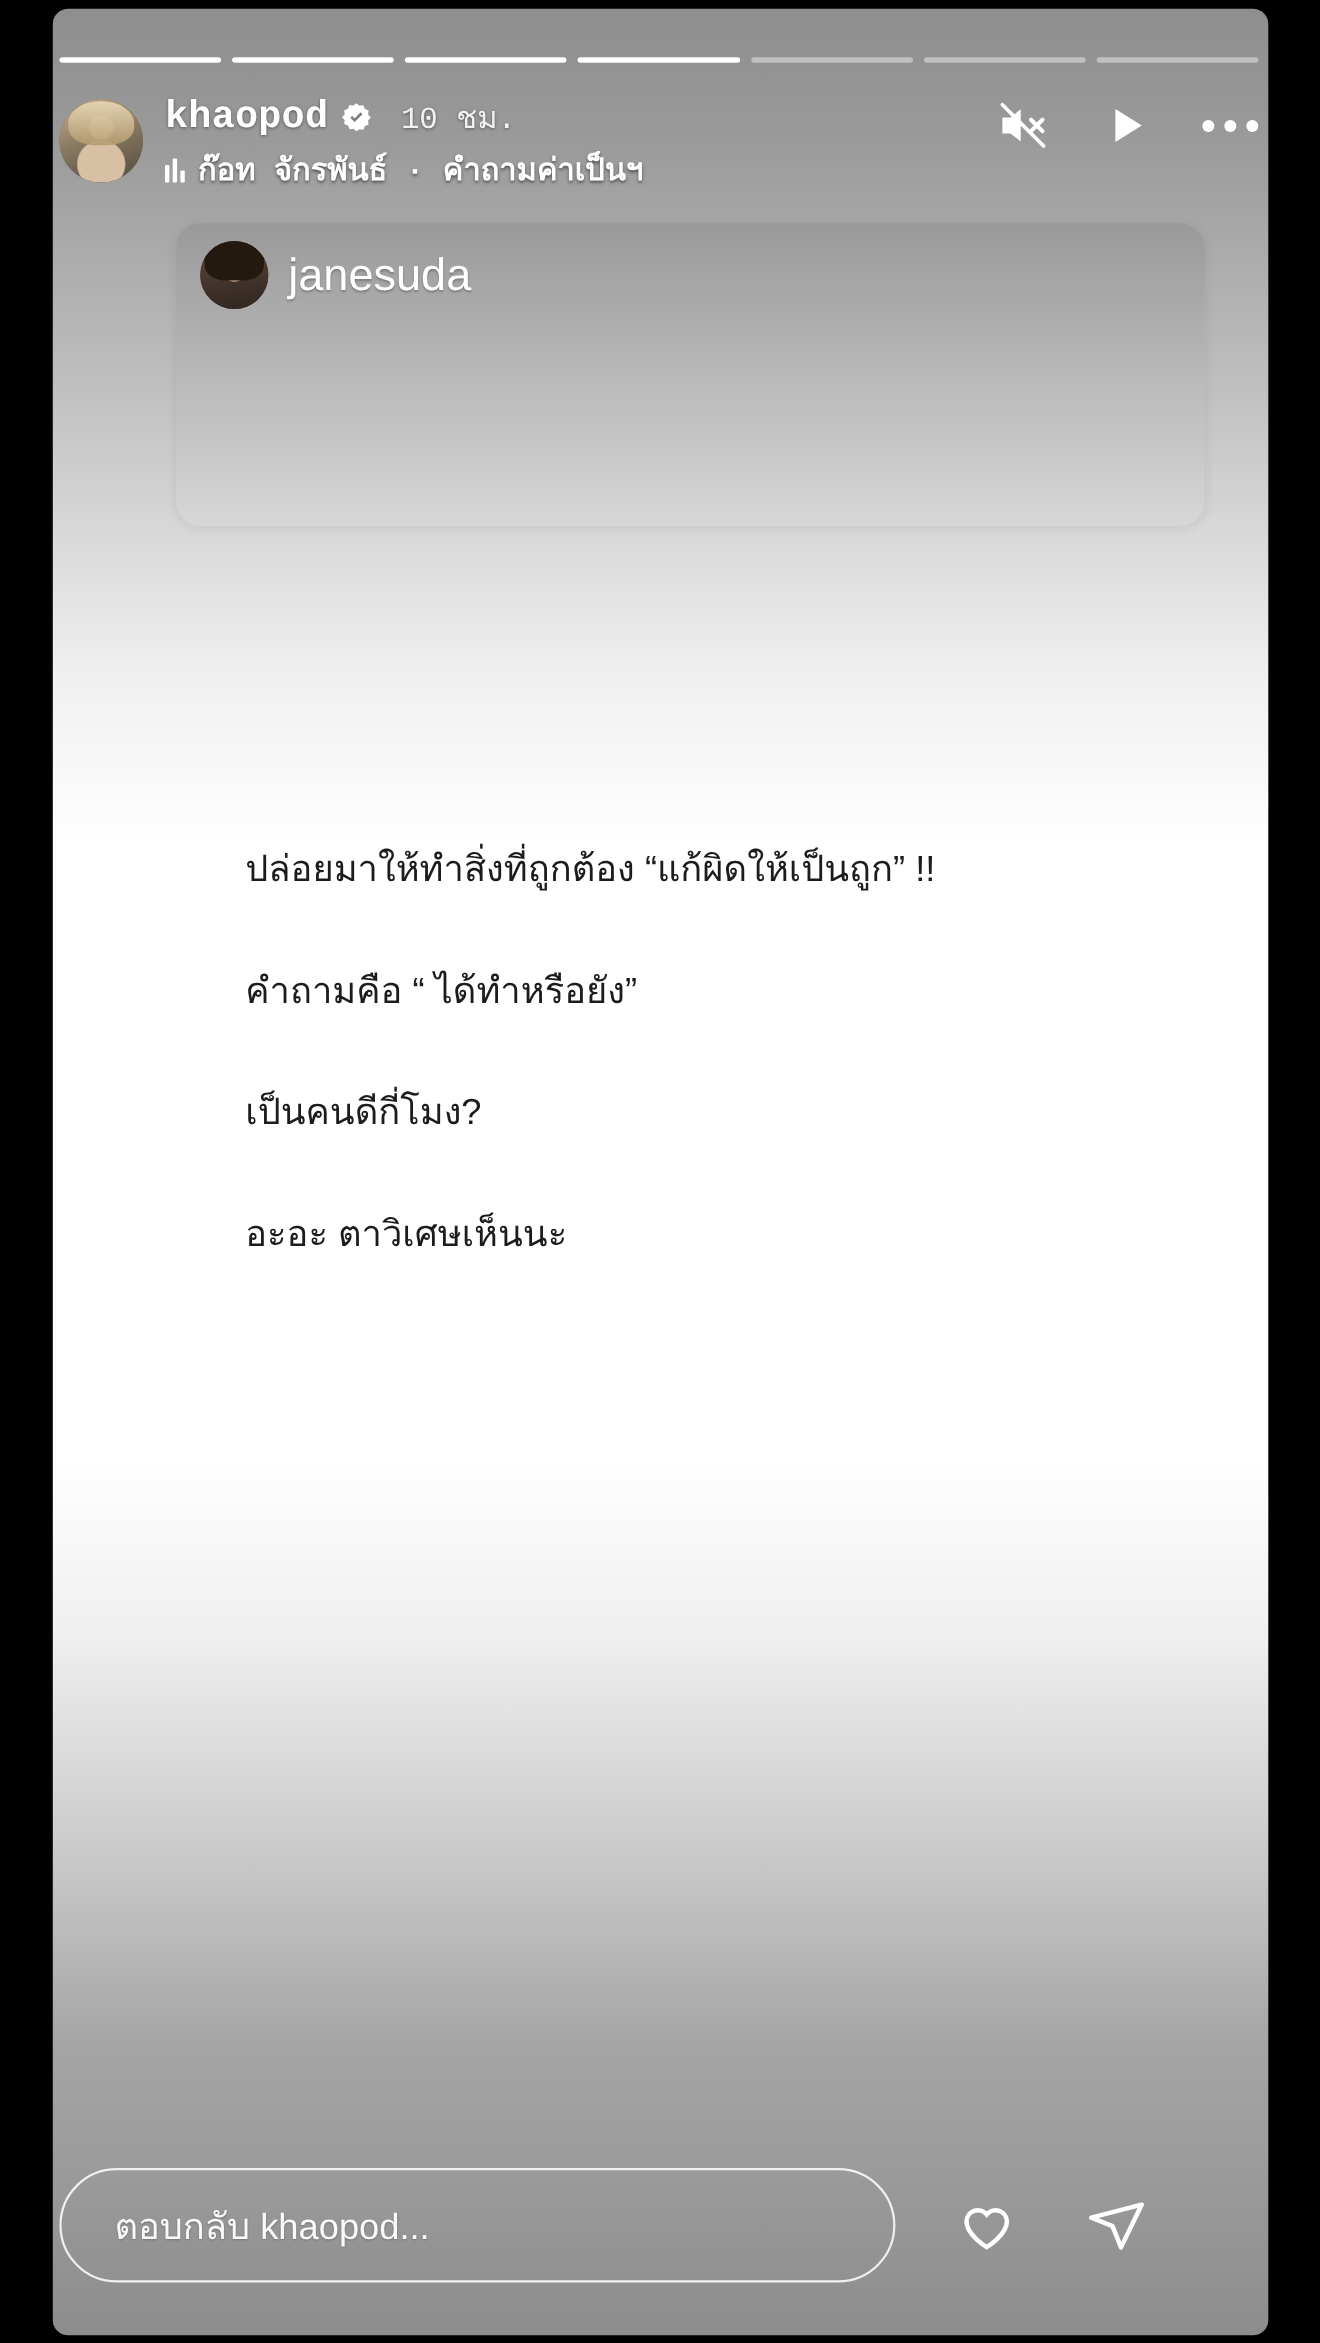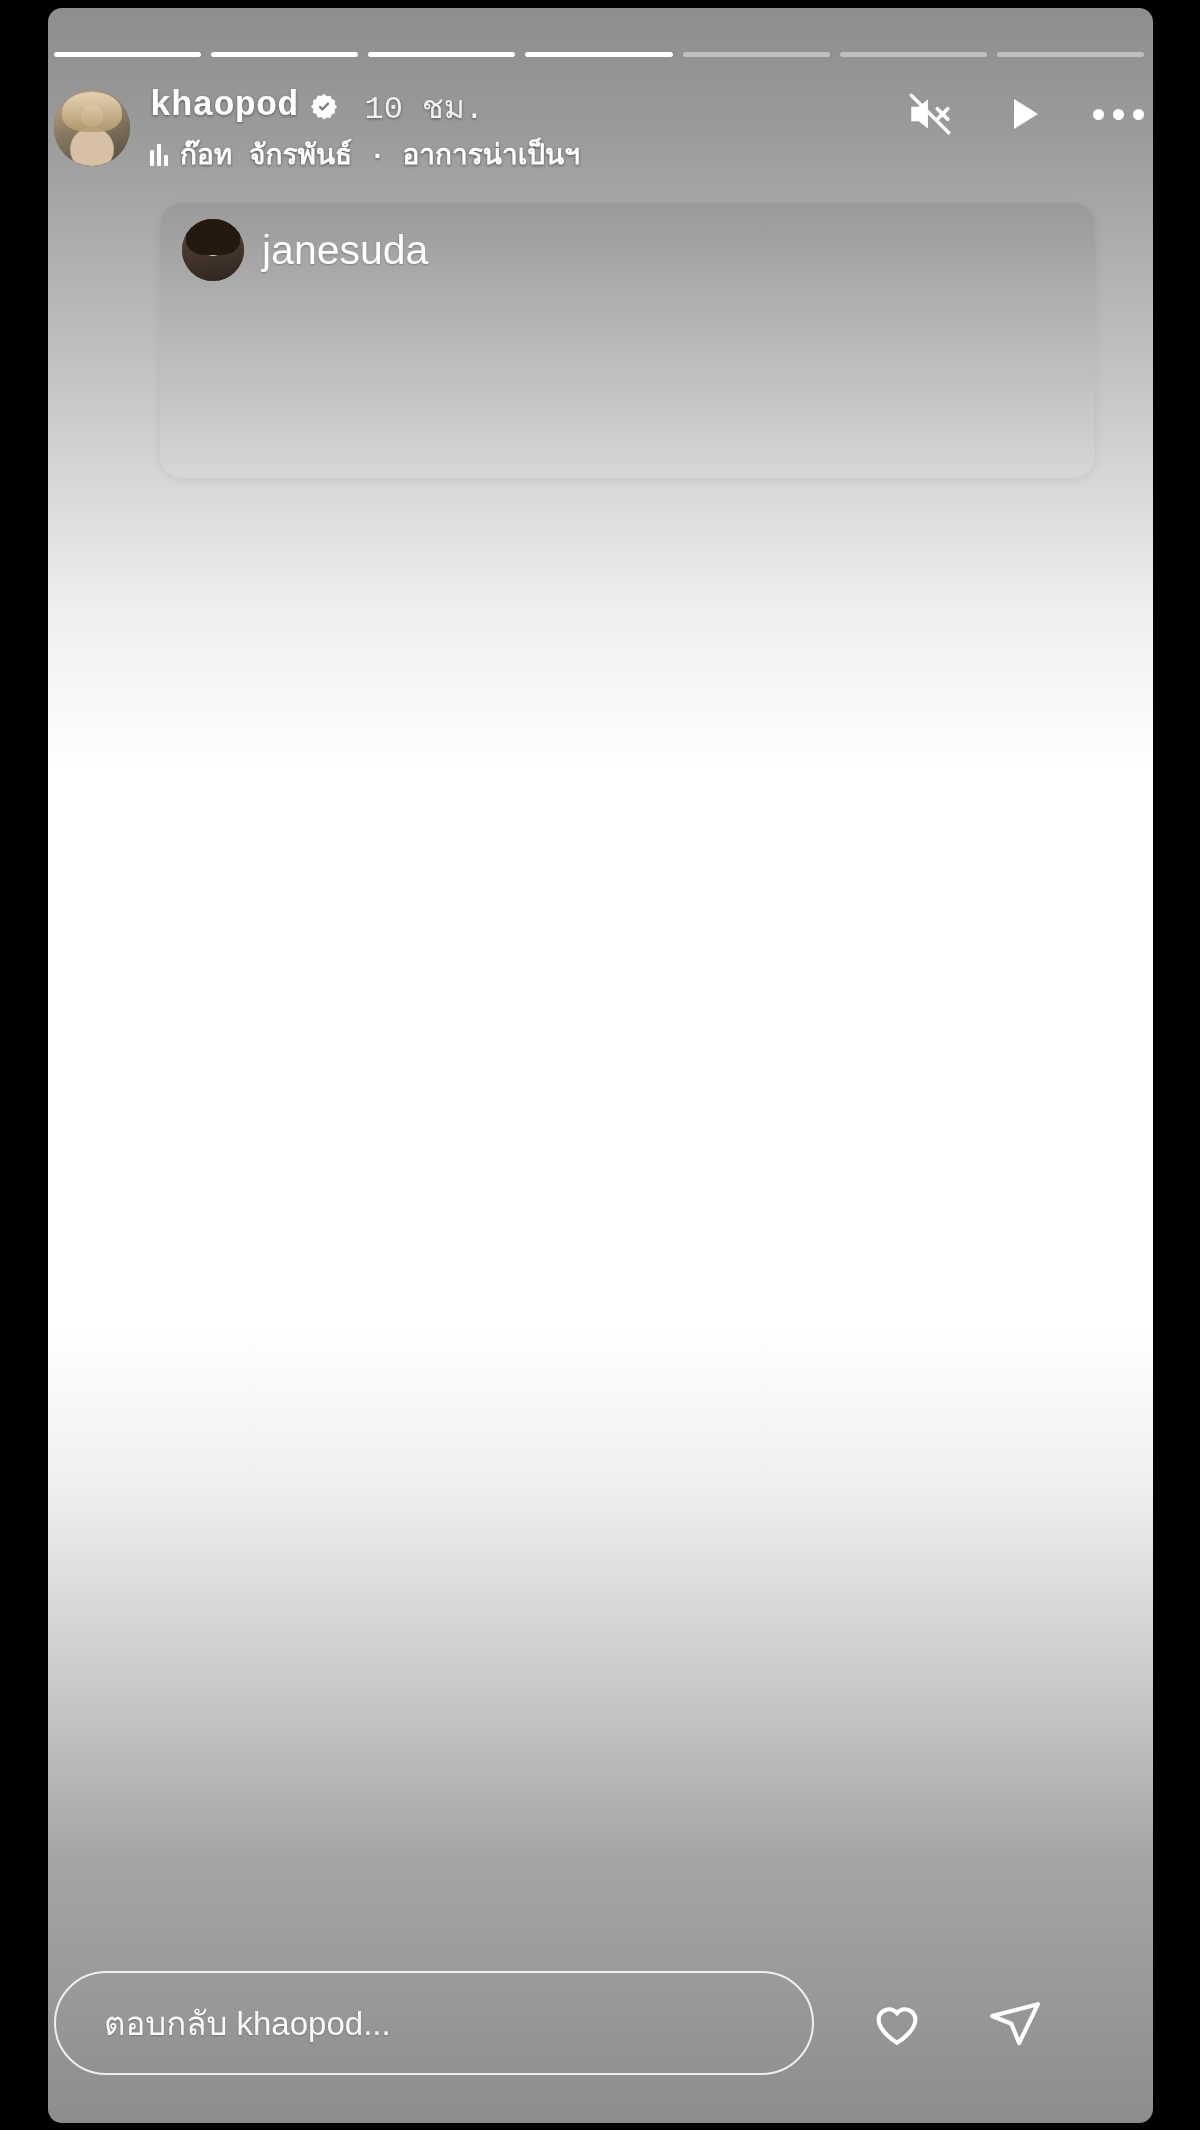--- a/index.html
+++ b/index.html
@@ -123,21 +123,21 @@
     text-shadow: 0 1px 3px rgba(0,0,0,.45);
   }
   .verified {
     width: 28px;
     height: 28px;
     position: relative;
     display: inline-block;
   }
   .verified svg { display: block; }
   .timestamp {
-    font-size: 32px;
+    font-size: 28px;
     color: #f1f1f1;
     text-shadow: 0 1px 3px rgba(0,0,0,.45);
     margin-left: 14px;
   }
 
   .music-line {
     position: absolute;
     left: 96px;
     top: 50px;
     display: flex;
@@ -296,20 +296,26 @@
     justify-content: center;
     cursor: pointer;
   }
 </style>
 </head>
 <body>
 
 <div class="story">
   <div class="story-canvas">
 
+    <div class="story-text">
+      <p>ปล่อยมาให้ทำสิ่งที่ถูกต้อง “แก้ผิดให้เป็นถูก” !!</p>
+      <p>คำถามคือ “ ได้ทำหรือยัง”</p>
+      <p>เป็นคนดีกี่โมง?</p>
+      <p>อะอะ ตาวิเศษเห็นนะ</p>
+    </div>
 
     <div class="repost-card">
       <div class="repost-head">
         <div class="repost-avatar">
           <div class="r-face"></div>
           <div class="r-hair"></div>
         </div>
         <div class="repost-name">janesuda</div>
       </div>
     </div>
@@ -356,21 +362,21 @@
       </span>
       <span class="timestamp">10 ชม.</span>
     </div>
 
     <div class="music-line">
       <span class="music-icon">
         <i></i>
           <i></i>
           <i></i>
       </span>
-      <span class="music-text">ก๊อท จักรพันธ์ · อาการน่าเป็นฯ</span>
+      <span class="music-text">ก๊อท จักรพันธ์ · คำถามค่าเป็นฯ</span>
     </div>
 
     <div class="header-actions">
       <div class="hdr-btn">
         <svg width="50" height="50" viewBox="0 0 24 24">
           <path fill="#ffffff" d="M11 5L6.5 8.5H3v7h3.5L11 19z"></path>
           <path stroke="#ffffff" stroke-width="1.8" stroke-linecap="round" d="M15.5 9.5l5 5M20.5 9.5l-5 5"></path>
           <path stroke="#ffffff" stroke-width="1.6" stroke-linecap="round" d="M3 3l18 18"></path>
         </svg>
       </div>

